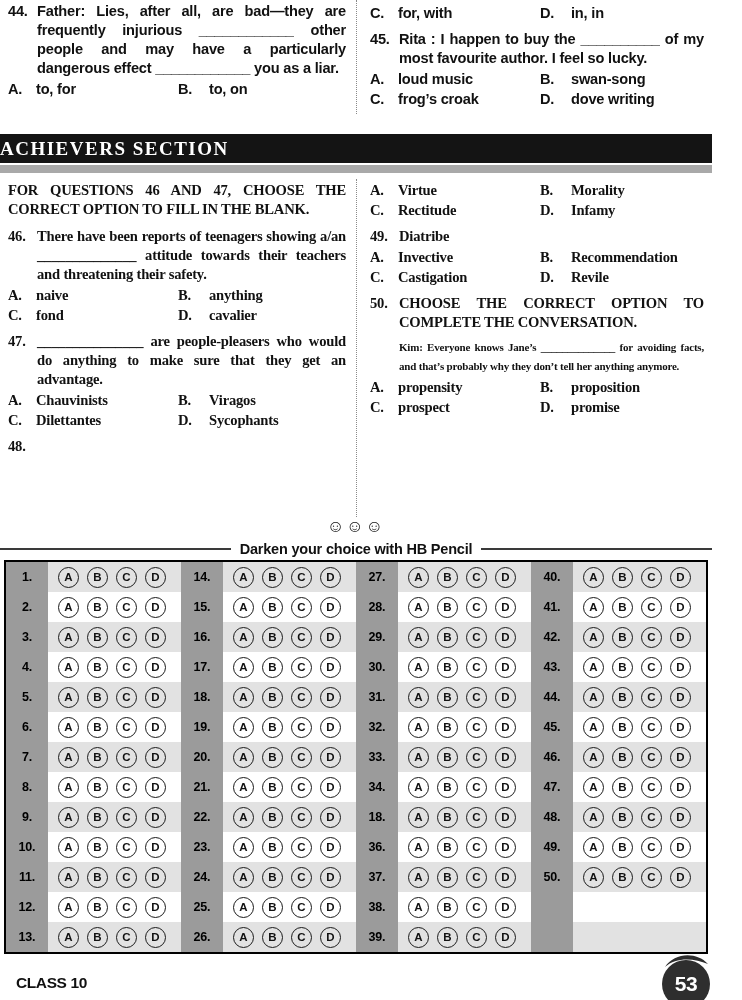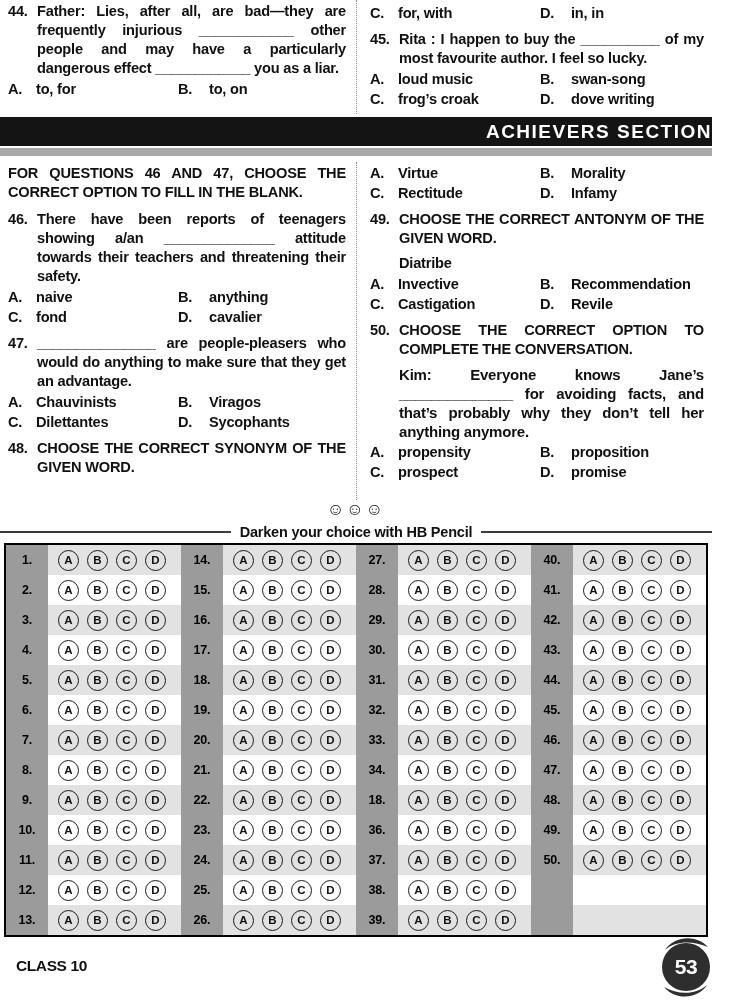--- a/index.html
+++ b/index.html
@@ -11,34 +11,34 @@
     letter-spacing:-0.2px;
   }
   .page { position:relative; width:712px; height:1000px; background:#fff; overflow:hidden; }
 
   
   .cols { display:flex; align-items:stretch; }
   .col-left  { width:356px; padding:2px 10px 0 8px; }
   .col-right { flex:1; border-left:1px dotted #8a8a8a; padding:2px 8px 0 13px; }
 
   .top-section  { height:114px; overflow:hidden; }
-  .main-section { height:338px; margin-top:6px; overflow:hidden; }
+  .main-section { height:338px; margin-top:6px; overflow:hidden;font-family:Liberation Serif, serif; }
 
   
   .q { margin-top:8px; }
   .q.first { margin-top:0; }
   .qtext { position:relative; padding-left:29px; text-align:justify; font-size:14.6px; line-height:19px; }
   .qnum  { position:absolute; left:0; top:0; }
   .qword { padding-left:29px; margin-top:6px; font-size:14.6px; line-height:19px; }
-  .qdialog { padding-left:29px; margin-top:6px; text-align:justify; font-size:15px; line-height:19px; }
+  .qdialog { padding-left:29px; margin-top:6px; text-align:justify; font-size:11px; line-height:19px; }
   .opts { display:grid; grid-template-columns:28px 142px 31px 1fr; font-size:14.6px; line-height:18px; margin-top:2px; }
   .instruction { text-align:justify; font-size:14.6px; line-height:19px; }
 
   
-  .banner { margin-top:3px; height:29px; background:#141414; display:flex; align-items:center; justify-content:flex-end; }
+  .banner { margin-top:20px; height:29px; background:#141414; display:flex; align-items:center; justify-content:flex-start;font-family:Liberation Serif, serif; }
   .banner span { color:#ffffff; font-size:19px; letter-spacing:1.5px; }
   .gray-bar { margin-top:2px; height:8px; background:#a9a9a9; }
 
   .smileys { height:20px; text-align:center; font-size:17px; letter-spacing:2px; line-height:20px; }
 
   
   .omr-header { display:flex; align-items:center; gap:9px; height:23px; }
   .omr-header .rule { flex:1; border-top:2px solid #3a3a3a; }
   .omr-header .omr-title { font-size:14.5px; white-space:nowrap; }
 
@@ -146,42 +146,42 @@
         <div class="opts">
           <span>C.</span>
           <span>Dilettantes</span>
           <span>D.</span>
           <span>Sycophants</span>
         </div>
       </section>
 
       <section class="q">
         <div class="qtext">
-          <span class="qnum">48.</span><span>CHOOSE THE CORRECT SYNONYM OF THE GIVEN WORD.</span>
+          <span class="qnum">48.</span>
         </div>
       </section>
     </div>
 
     <div class="col-right">
       <div class="opts" style="margin-top:0;">
         <span>A.</span>
         <span>Virtue</span>
         <span>B.</span>
         <span>Morality</span>
       </div>
       <div class="opts">
         <span>C.</span>
         <span>Rectitude</span>
         <span>D.</span>
         <span>Infamy</span>
       </div>
 
       <section class="q">
         <div class="qtext">
-          <span class="qnum">49.</span><span>CHOOSE THE CORRECT ANTONYM OF THE GIVEN WORD.</span>
+          <span class="qnum">49.</span>
         </div>
         <div class="qword">Diatribe</div>
         <div class="opts">
           <span>A.</span>
           <span>Invective</span>
           <span>B.</span>
           <span>Recommendation</span>
         </div>
         <div class="opts">
           <span>C.</span>

